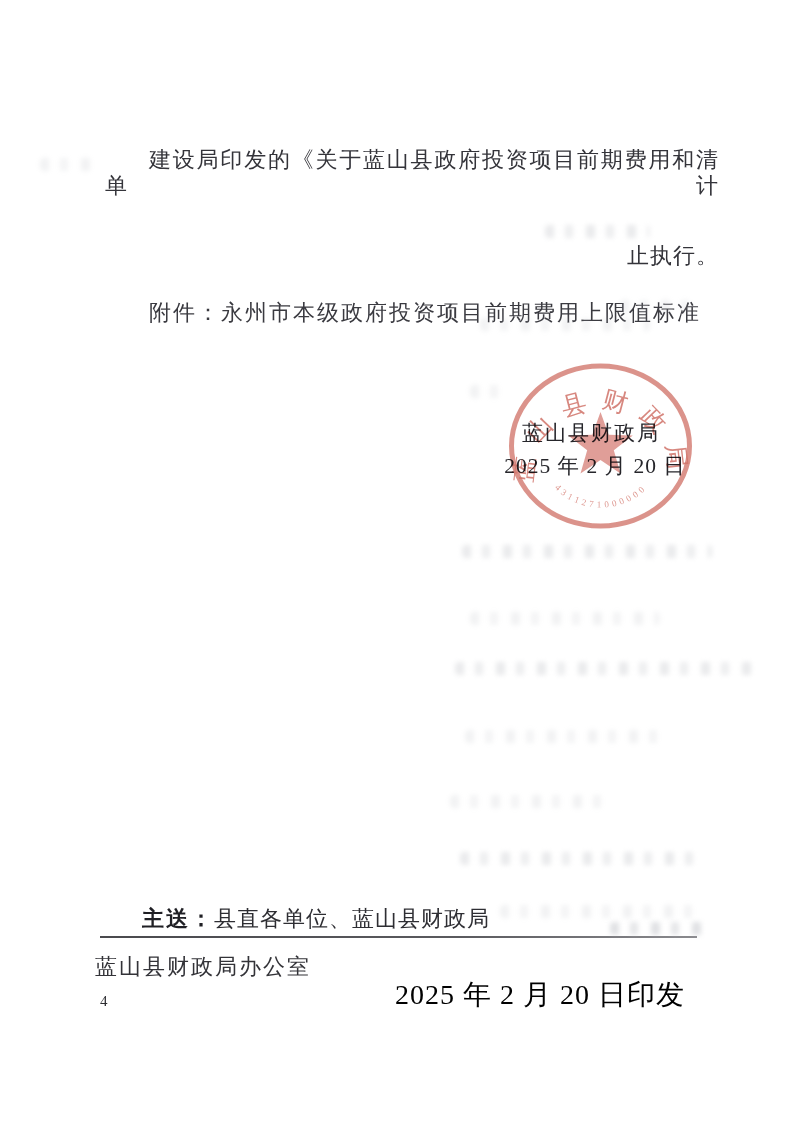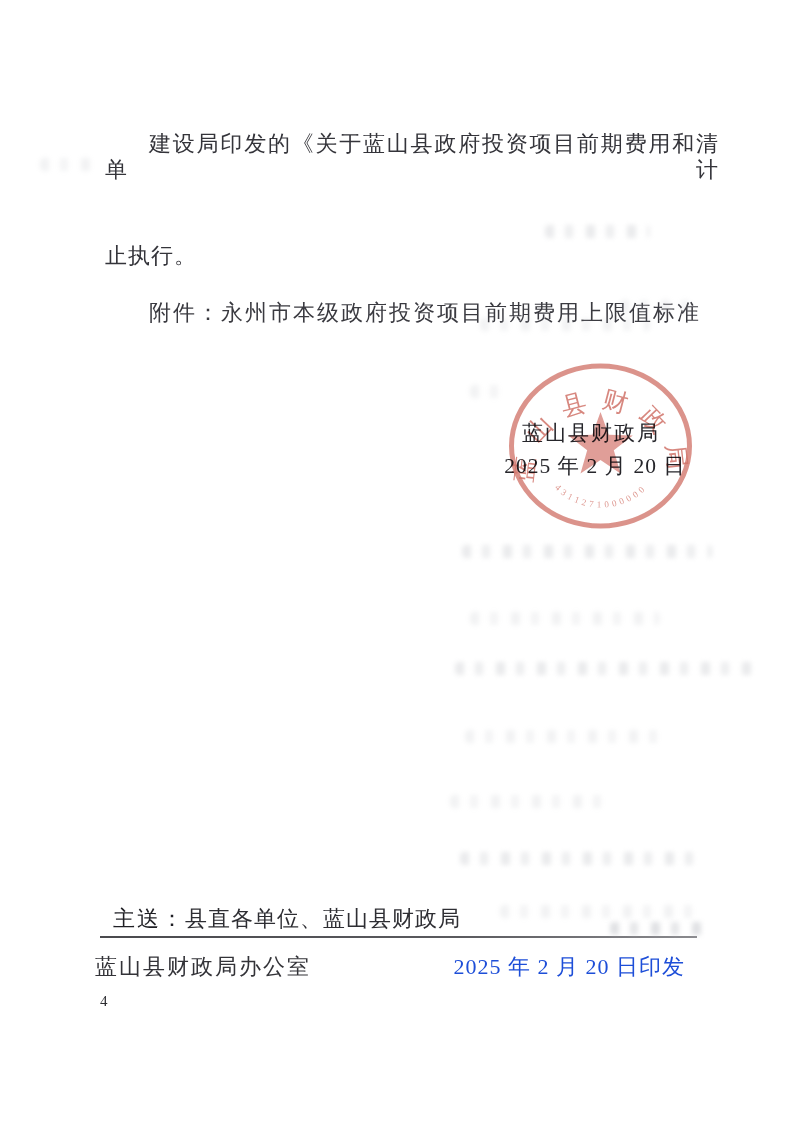--- a/index.html
+++ b/index.html
@@ -11,20 +11,21 @@
     font-family:"Liberation Serif","DejaVu Serif",serif;
     color:#30302f;
   }
   
   .bodyline{
     position:absolute;left:105px;width:614px;
     font-size:22px;line-height:26px;
     letter-spacing:1px;
     white-space:nowrap;
     color:#34343a;
+    text-align:right;
   }
   .just{white-space:normal;text-align:justify;text-align-last:justify;}
   .indent{text-indent:44px;}
   .attach{position:absolute;left:149px;font-size:22px;letter-spacing:2px;color:#3a3a40;}
   
   .sig-agency{
     position:absolute;top:419px;left:501px;width:180px;
     text-align:center;font-size:21px;letter-spacing:2px;color:#26262b;z-index:3;
   }
   .sig-date{
@@ -32,25 +33,25 @@
     text-align:center;font-size:21.5px;letter-spacing:1px;color:#26262b;z-index:3;
   }
   
   .seal{
     position:absolute;left:505px;top:360px;width:192px;height:172px;
     z-index:4;mix-blend-mode:multiply;opacity:.82;filter:blur(.4px);
   }
   .seal text{font-family:"Liberation Serif","DejaVu Serif",serif;}
   
   .cc-line{position:absolute;left:113px;top:904px;font-size:22px;letter-spacing:1px;color:#2e2e33;}
-  .cc-label{font-weight:400;color:#1f1f24;letter-spacing:2px;}
+  .cc-label{font-weight:700;color:#1f1f24;letter-spacing:2px;margin-left:29px;}
   .footer-rule{position:absolute;left:100px;top:936px;width:597px;height:2px;
     background:linear-gradient(90deg,#4a4a4e 0%,#5a5a5e 60%,#8a8a8e 100%);}
   .footer-issuer{position:absolute;left:95px;top:952px;font-size:22px;letter-spacing:2px;color:#333338;}
-  .footer-date{position:absolute;right:109px;top:952px;font-size:22px;letter-spacing:1px;color:#1d4ed8;}
+  .footer-date{position:absolute;right:109px;top:976px;font-size:28px;letter-spacing:1px;color:#000000;}
   .page-num{position:absolute;left:100px;top:993px;font-size:15px;color:#2c2c30;}
   
   .smudge{
     position:absolute;height:13px;border-radius:4px;
     background:repeating-linear-gradient(90deg,#aeb1b8 0 9px,transparent 9px 20px,#bcbec4 20px 28px,transparent 28px 41px);
     filter:blur(2.4px);opacity:.26;z-index:1;
   }
   .smudge.lighter{opacity:.16;}
   .smudge.darker{opacity:.38;}
 </style>
@@ -66,21 +67,21 @@
   <div class="smudge lighter" style="left:470px;top:385px;width:40px;"></div>
   <div class="smudge" style="left:462px;top:545px;width:250px;"></div>
   <div class="smudge lighter" style="left:470px;top:612px;width:190px;"></div>
   <div class="smudge" style="left:455px;top:662px;width:300px;"></div>
   <div class="smudge lighter" style="left:465px;top:730px;width:200px;"></div>
   <div class="smudge lighter" style="left:450px;top:795px;width:160px;"></div>
   <div class="smudge" style="left:460px;top:852px;width:240px;"></div>
   <div class="smudge lighter" style="left:500px;top:905px;width:200px;"></div>
   <div class="smudge darker" style="left:610px;top:922px;width:95px;"></div>
 
-  <div class="bodyline just indent" style="top:131px;">建设局印发的《关于蓝山县政府投资项目前期费用和清单计</div>
+  <div class="bodyline just indent" style="top:147px;">建设局印发的《关于蓝山县政府投资项目前期费用和清单计</div>
   <div class="bodyline" style="top:243px;">止执行。</div>
 
   <div class="attach" style="top:298px;">附件：永州市本级政府投资项目前期费用上限值标准</div>
 
   <div class="sig-agency">蓝山县财政局</div>
   <div class="sig-date">2025 年 2 月 20 日</div>
 
   <svg class="seal" viewBox="0 0 192 172" xmlns="http://www.w3.org/2000/svg">
     <ellipse cx="95.5" cy="86" rx="89" ry="80" fill="none" stroke="#c85a4e" stroke-width="5" opacity="0.8"></ellipse>
     <polygon points="86,50 94.2,72.7 118.3,73.5 99.3,88.3 106,111.5 86,98 66,111.5 72.7,88.3 53.7,73.5 77.8,72.7" transform="translate(9.5,2)" fill="#cc6055" opacity="0.75"></polygon>

